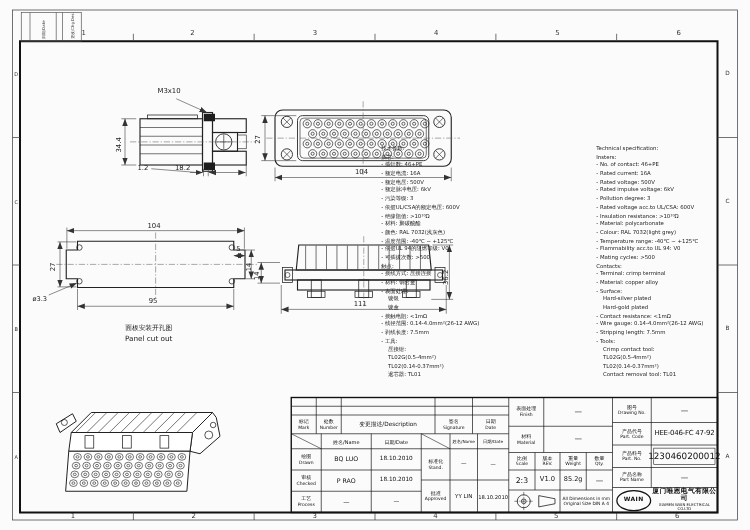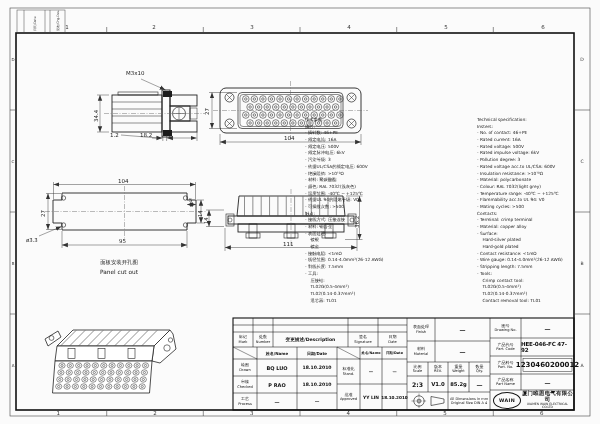--- a/index.html
+++ b/index.html
@@ -5,21 +5,21 @@
   html,body{margin:0;padding:0;background:#e8e8e8;}
   .sheet{position:relative;width:600px;height:424px;background:#fbfbfb;overflow:hidden;
          font-family:"DejaVu Sans","Liberation Sans",sans-serif;color:#222;}
   .sheet svg{position:absolute;left:0;top:0;}
   .t{position:absolute;white-space:pre;line-height:1;color:#222;}
   .v{transform:rotate(-90deg);transform-origin:left top;}
   .cell{position:absolute;display:flex;flex-direction:column;align-items:center;justify-content:center;
         text-align:center;line-height:1.15;color:#111;}
   .cell .cn{font-size:4px;}
   .cell .en{font-size:3.6px;}
-  .cellv{position:absolute;display:flex;align-items:center;justify-content:center;color:#111;font-weight:bold;}
+  .cellv{position:absolute;display:flex;align-items:center;justify-content:center;color:#111;}
   .spec{position:absolute;font-size:4.3px;line-height:6.7px;color:#222;}
   .spec .ln{white-space:pre;height:6.7px;}
   .zt{position:absolute;left:0;top:24px;width:600px;height:9px;font-size:5.5px;color:#333;}
   .zt span{position:absolute;top:0;width:8px;text-align:center;}
   .zt span:nth-child(1){left:63px}.zt span:nth-child(2){left:150px}.zt span:nth-child(3){left:248px}
   .zt span:nth-child(4){left:345px}.zt span:nth-child(5){left:442px}.zt span:nth-child(6){left:539px}
   .zb{position:absolute;left:10px;top:410px;width:580px;height:7px;display:flex;font-size:5.5px;color:#333;}
   .zb span{flex:1;text-align:center;}
   .zcol{position:absolute;top:8px;height:408px;display:flex;flex-direction:column;font-size:4.6px;color:#333;}
   .zcol span{flex:1;display:flex;align-items:center;justify-content:center;}

